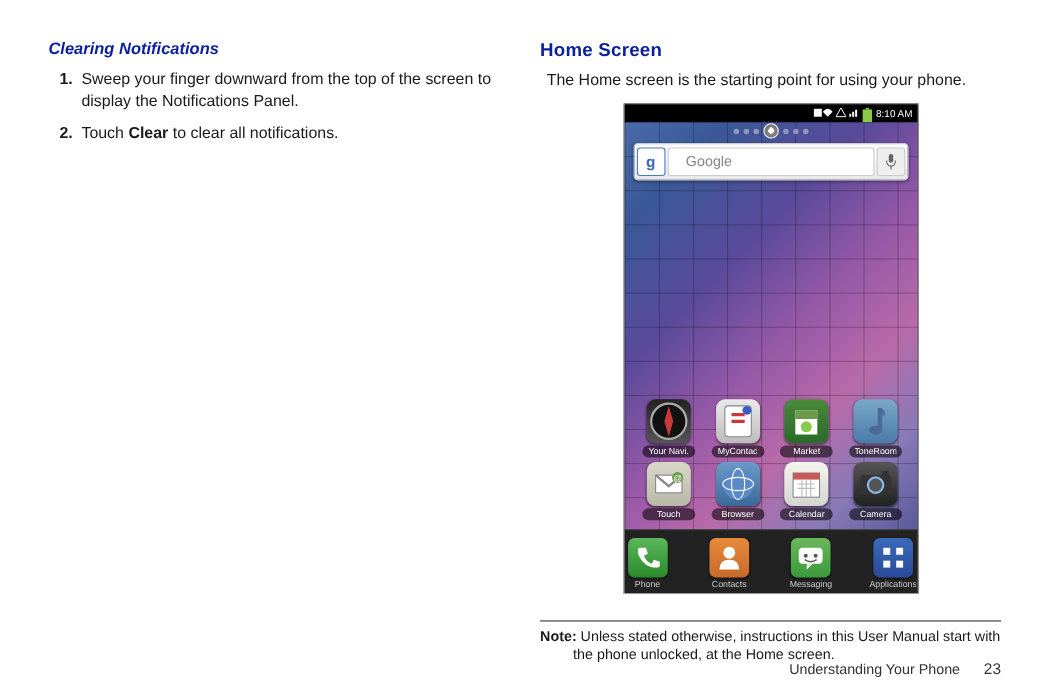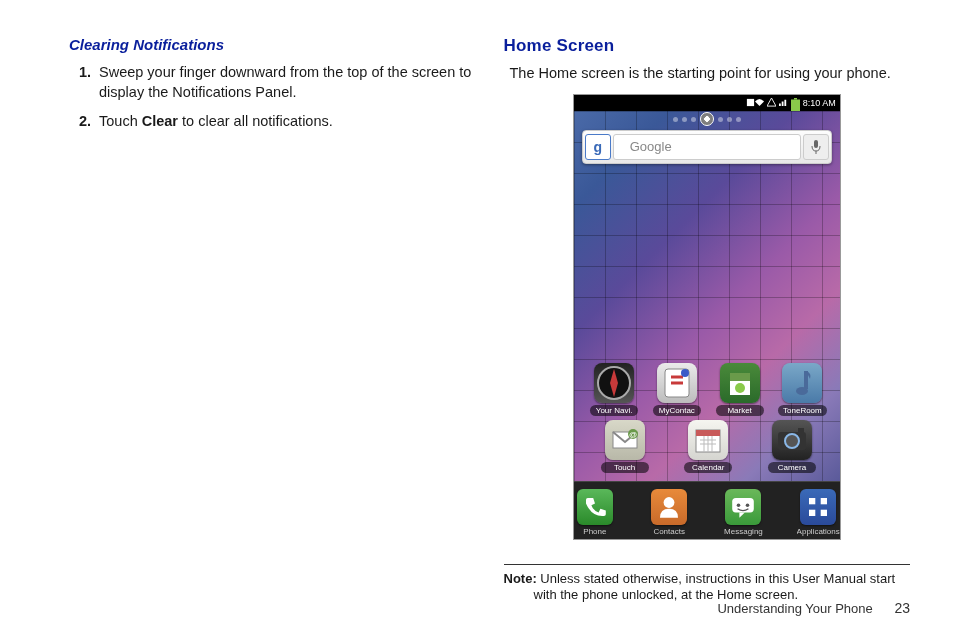--- a/index.html
+++ b/index.html
@@ -8,21 +8,20 @@
     height: 636px;
     background: #fff;
     font-family: Arial, Helvetica, sans-serif;
     color: #1a1a1a;
     position: relative;
   }
   .page {
     display: flex;
     padding: 36px 44px 0 44px;
     gap: 28px;
-    margin-left: 25px;
   }
   .col { flex: 1; }
   .left-heading {
     color: #0a1f9c;
     font-style: italic;
     font-weight: bold;
     font-size: 15px;
     margin-bottom: 10px;
   }
   .right-heading {
@@ -322,20 +321,32 @@
                       <path d="M8 12 L20 22 L32 12" fill="none" stroke="#888" stroke-width="2"></path>
                       <circle cx="28" cy="14" r="5" fill="#6a9a4a"></circle>
                       <text x="28" y="17" font-size="8" text-anchor="middle" fill="#fff">@</text>
                     </svg>
                   </div>
                   <div class="app-label-plate">
                     <div class="app-label">Touch</div>
                   </div>
                 </div>
                 <div class="app">
+                  <div class="app-icon" style="background: linear-gradient(rgb(106, 154, 200), rgb(58, 106, 154));">
+                    <svg viewBox="0 0 40 40" width="100%" height="100%">
+                      <circle cx="20" cy="20" r="14" fill="#5a8ac8"></circle>
+                      <ellipse cx="20" cy="20" rx="14" ry="6" fill="none" stroke="#fff" stroke-width="1"></ellipse>
+                      <ellipse cx="20" cy="20" rx="6" ry="14" fill="none" stroke="#fff" stroke-width="1"></ellipse>
+                    </svg>
+                  </div>
+                  <div class="app-label-plate">
+                    <div class="app-label">Browser</div>
+                  </div>
+                </div>
+                <div class="app">
                   <div class="app-icon" style="background: linear-gradient(rgb(245, 245, 240), rgb(213, 213, 208));">
                     <svg viewBox="0 0 40 40" width="100%" height="100%">
                       <rect x="8" y="10" width="24" height="22" fill="#fff" stroke="#888"></rect>
                       <rect x="8" y="10" width="24" height="6" fill="#c85a5a"></rect>
                       <path d="M12 20 L28 20 M12 24 L28 24 M16 16 L16 32 M20 16 L20 32 M24 16 L24 32" stroke="#bbb" stroke-width="1"></path>
                     </svg>
                   </div>
                   <div class="app-label-plate">
                     <div class="app-label">Calendar</div>
                   </div>

